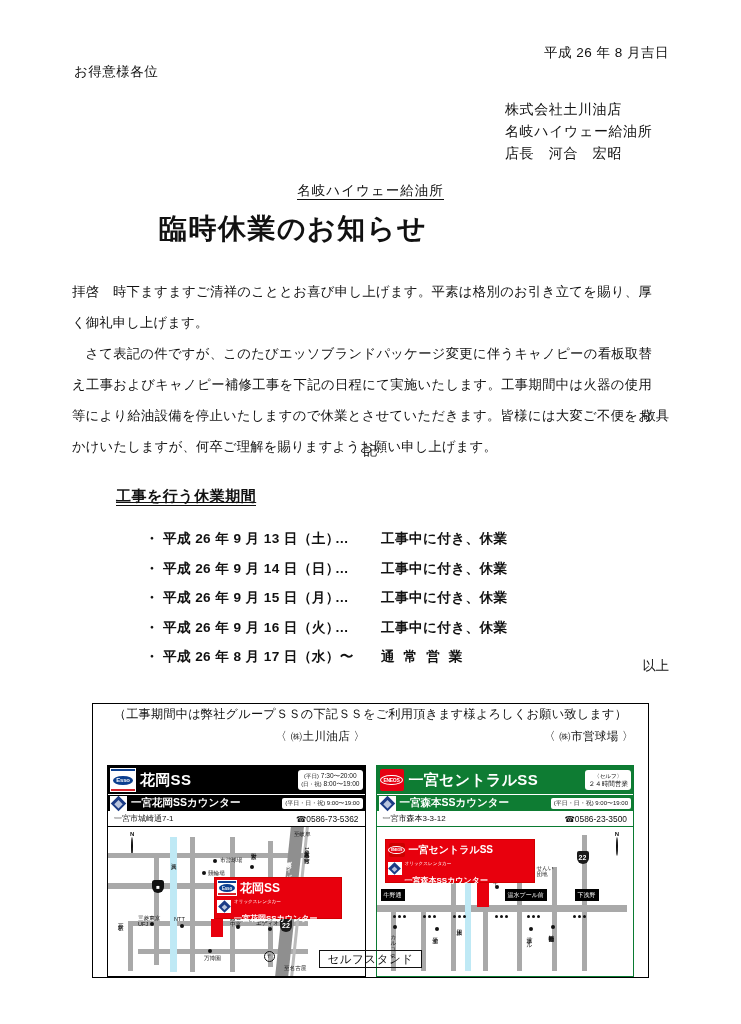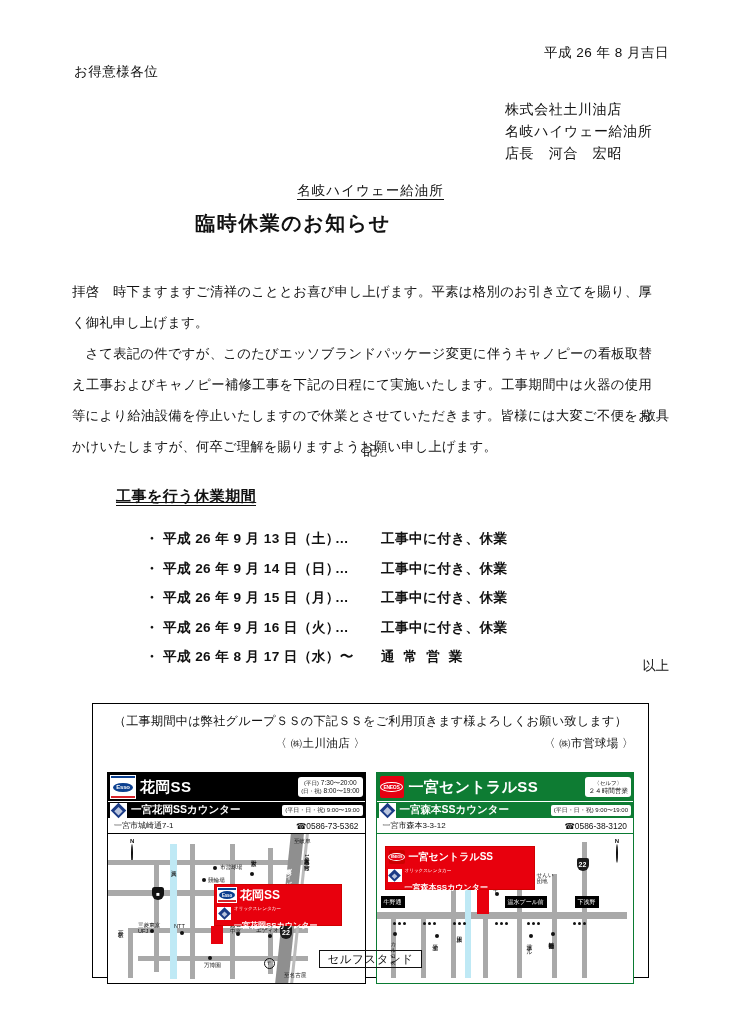--- a/index.html
+++ b/index.html
@@ -29,21 +29,21 @@
   
   .subtitle{
     position:absolute;top:182px;left:0;width:741px;text-align:center;
     font-size:13.5px;letter-spacing:1px;
   }
   .subtitle span{
     border-bottom:1px solid #111;padding-bottom:1px;
   }
   .main-title{
     position:absolute;top:210px;left:0;width:586px;text-align:center;
-    font-size:20px;font-weight:bold;letter-spacing:1.5px;
+    font-size:28px;font-weight:bold;letter-spacing:1.5px;
   }
 
   
   .body-block{
     position:absolute;top:276px;left:72px;width:580px;
     font-size:13.3px;line-height:31px;letter-spacing:.2px;text-align:justify;
   }
   .body-block p{margin:0;}
   .body-block p.indent{text-indent:1em;}
 
@@ -74,21 +74,21 @@
   .sched-dots{display:inline-block;width:46px;}
   .sched-note{display:inline-block;}
   .spaced{letter-spacing:9px;}
 
   
   .panel{
     position:absolute;left:92px;top:703px;width:557px;height:275px;
     border:1.4px solid #000;background:#fff;box-sizing:border-box;
   }
   .panel-note{
-    text-align:center;font-size:12.2px;margin-top:9px;letter-spacing:.2px;
+    text-align:center;font-size:12.2px;margin-top:2px;letter-spacing:.2px;
   }
   .panel-cols{
     display:flex;margin-top:6px;padding:0 9px;box-sizing:border-box;
   }
   .col{width:50%;box-sizing:border-box;padding:0 5px;}
   .col-head{text-align:right;font-size:11.6px;margin-bottom:21px;letter-spacing:.3px;}
 
   
   .card{border:1px solid #000;box-sizing:border-box;}
   .card.green{border-color:#0a7a32;}
@@ -416,21 +416,21 @@
           </div>
           <div class="card-row2">
             <span class="orix-mark">
                 <span class="orix-dia"></span>
               </span>
             <span class="counter-name">一宮森本SSカウンター</span>
             <span class="counter-hours">(平日・日・祝) 9:00〜19:00</span>
           </div>
           <div class="card-row3">
             <span class="addr">一宮市森本3-3-12</span>
-            <span class="tel">☎<span>0586-38-3120</span></span>
+            <span class="tel">☎<span>0586-23-3500</span></span>
           </div>
         </div>
 
         <div class="map green">
           <div class="compass" style="right:14px;top:4px;">
             <span class="n">N</span>
             <span class="needle"></span>
           </div>
 
           <div class="road" style="left:0;top:78px;width:250px;height:7px;"></div>

